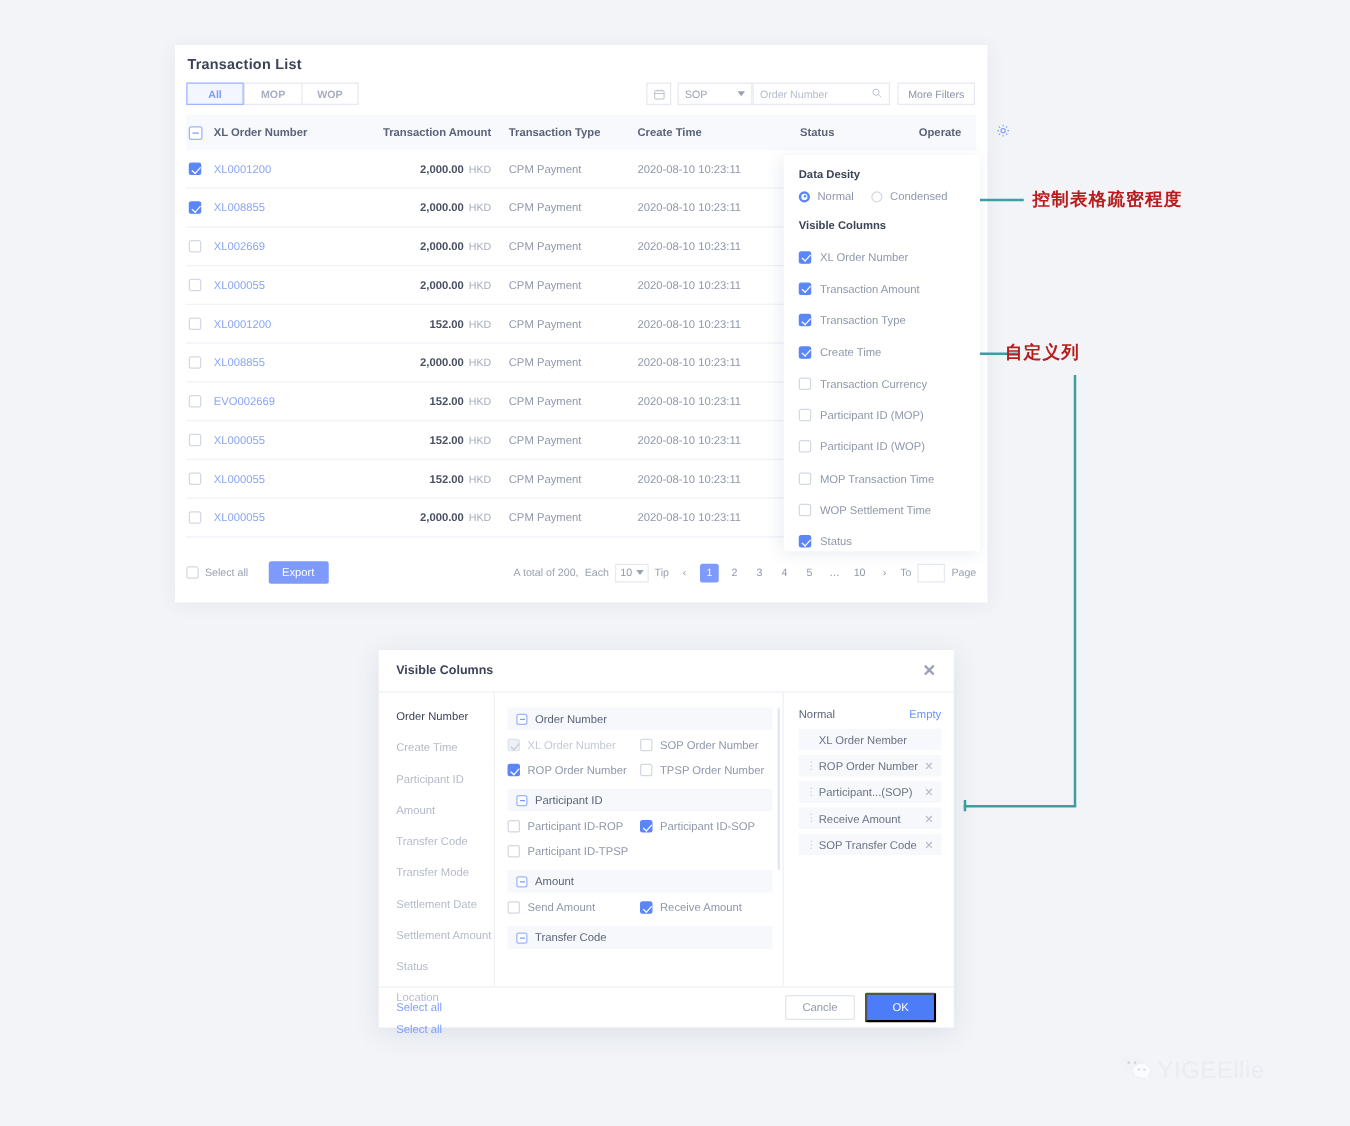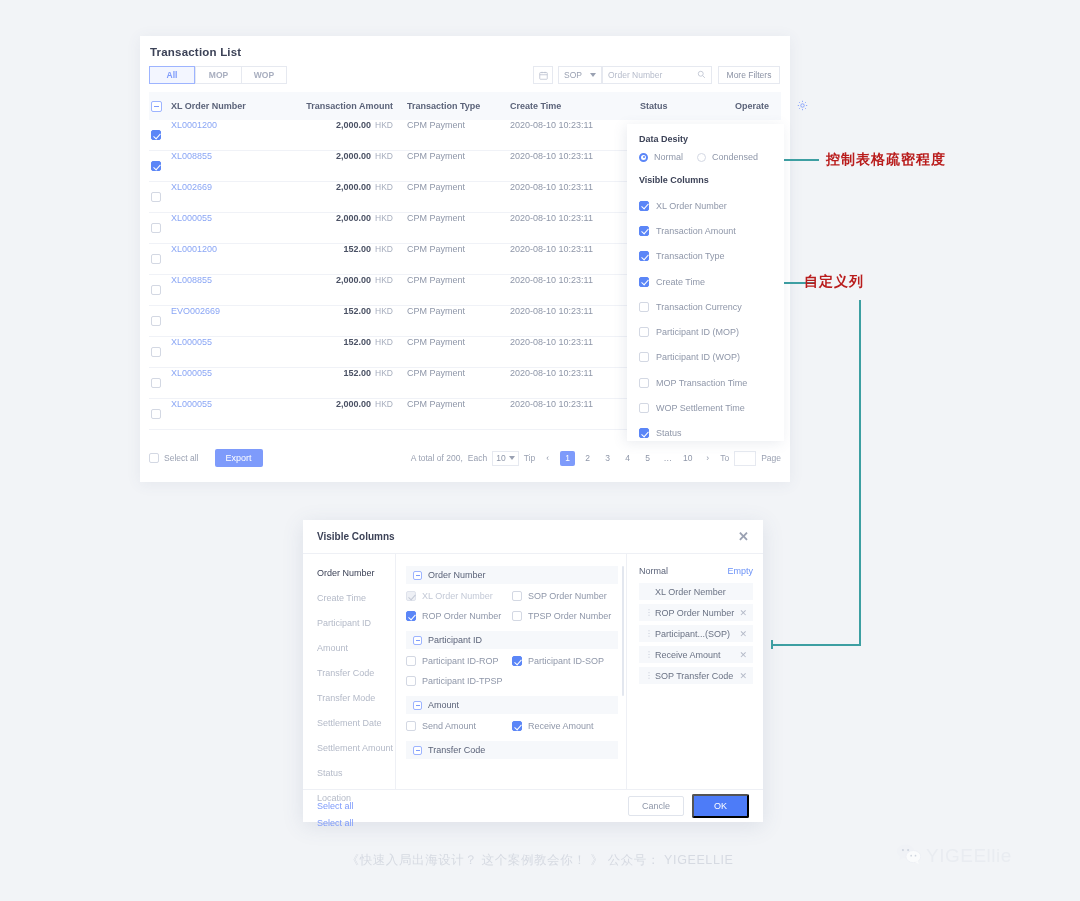--- a/index.html
+++ b/index.html
@@ -35,34 +35,34 @@
     position:relative; z-index:2;
   }
   
   .toolbar{ position:absolute; right:10px; top:30px; display:flex; align-items:center; }
   .tb-btn{
     height:18px; border:1px solid #e6e9f0; background:#fff;
     display:flex; align-items:center; justify-content:center;
     font-size:8.5px; color:#b6bccb;
   }
   .tb-cal{ width:20px; }
-  .tb-sel{ width:44px; justify-content:space-between; padding:0 5px; color:#9aa1b2; margin-left:5px; }
+  .tb-sel{ width:60px; justify-content:space-between; padding:0 5px; color:#9aa1b2; margin-left:5px; }
   .tb-search{ width:110px; justify-content:space-between; padding:0 5px; }
   .tb-more{ width:62px; margin-left:6px; color:#8b92a4; }
   .caret{ width:0;height:0;border-left:3.5px solid transparent;border-right:3.5px solid transparent;border-top:4px solid #9aa1b2; }
 
   
   .thead{
     position:absolute; left:9px; top:56px; right:9px; height:28px;
     background:#f7f9fc; display:flex; align-items:center;
     font-size:9px; font-weight:bold; color:#5b6379;
   }
   .tr{
     position:absolute; left:9px; right:27px; height:31px;
-    display:flex; font-size:9px; color:#8f97a9;
+    display:flex; align-items:center; font-size:9px; color:#8f97a9;
     border-bottom:1px solid #f0f2f7;
   }
   .c-sel{ width:22px; flex:none; display:flex; align-items:center; padding-left:2px;}
   .c-ord{ width:118px; flex:none; }
   .c-amt{ width:104px; flex:none; text-align:right; }
   .c-typ{ width:117px; flex:none; padding-left:14px; }
   .c-tim{ width:130px; flex:none; }
   .c-sta{ width:95px; flex:none; }
   .c-opr{ width:62px; flex:none; }
   .ordlink{ color:#8aa6f5; }
@@ -571,21 +571,20 @@
           </div>
       </div>
     </div>
     <div class="m-foot">
       <span class="sel-link">Select all</span>
       <button class="btn-cancel">Cancle</button>
       <button class="btn-ok">OK</button>
     </div>
   </div>
 
-  <div id="wm-text">《快速入局出海设计？ 这个案例教会你！ 》 公众号： YIGEELLIE</div>
   <div id="wm-logo">
     <span>
       <svg width="26" height="22" viewBox="0 0 30 24" fill="#f0f2f6">
         <ellipse cx="11" cy="9" rx="10" ry="8"></ellipse>
           <path d="M5 15l-1.5 4 5-2.5z"></path>
         <ellipse cx="20" cy="15" rx="8.5" ry="7" fill="#fafbfc" stroke="#eceff4"></ellipse>
         <path d="M25 20l1.4 3.4-4.2-2z" fill="#fafbfc"></path>
         <circle cx="8" cy="7.5" r="1.2" fill="#cfd5df"></circle>
           <circle cx="14" cy="7.5" r="1.2" fill="#cfd5df"></circle>
         <circle cx="17.5" cy="14" r="1" fill="#cfd5df"></circle>

